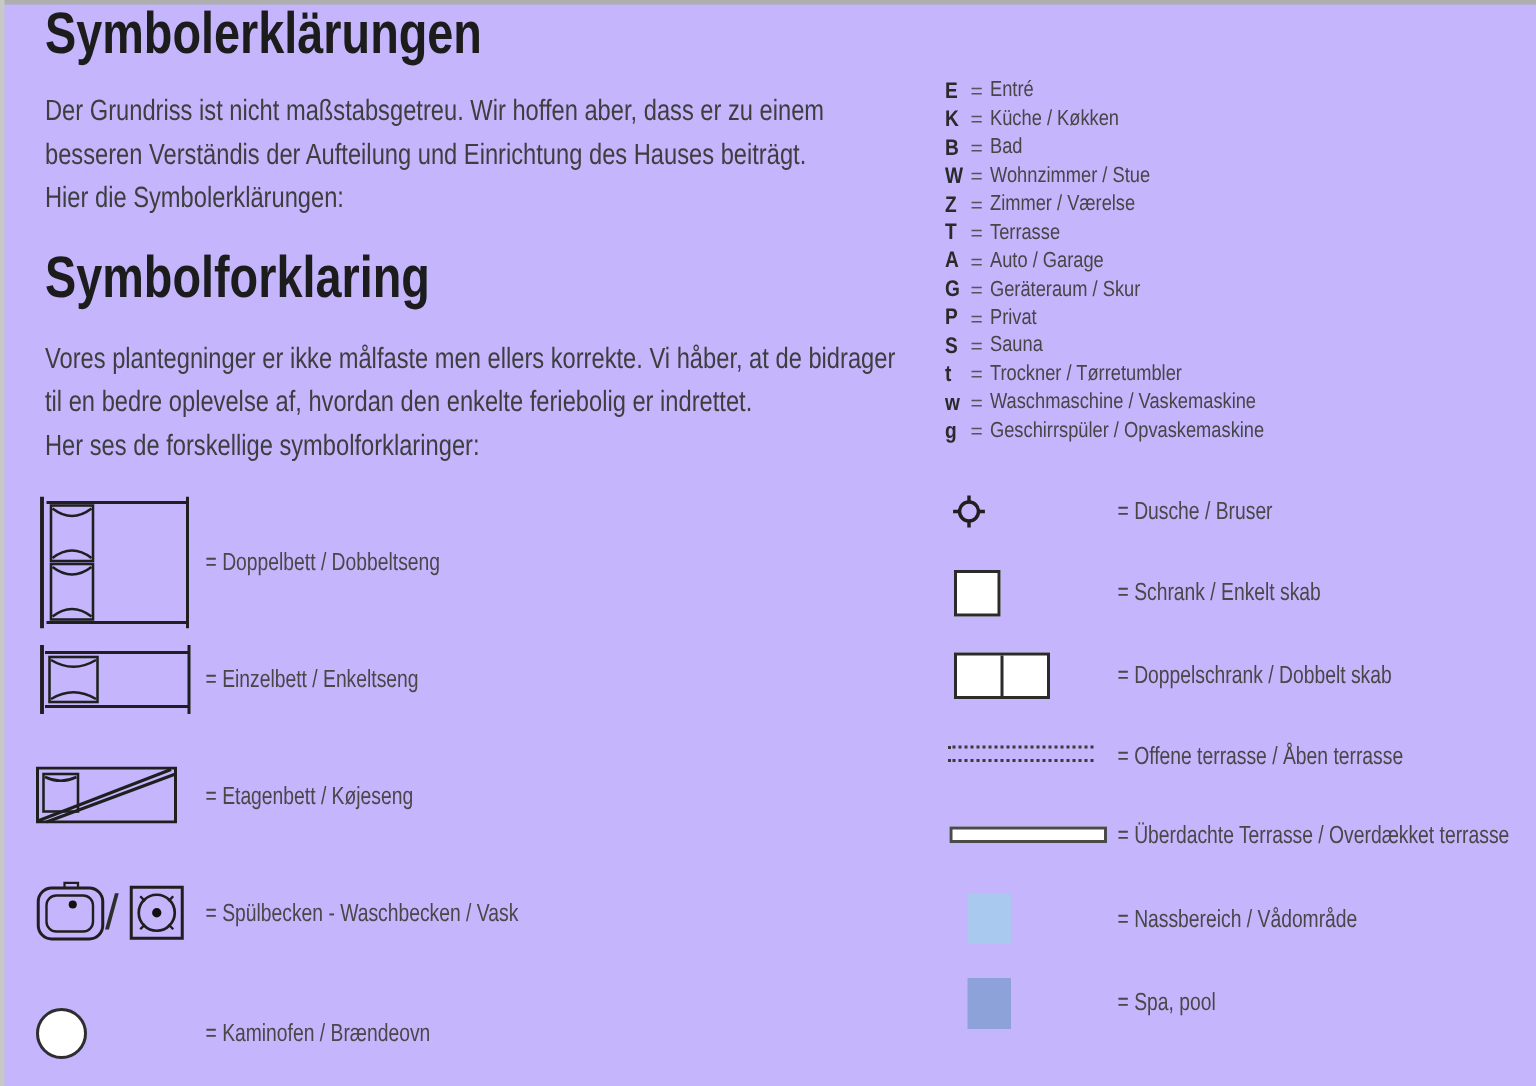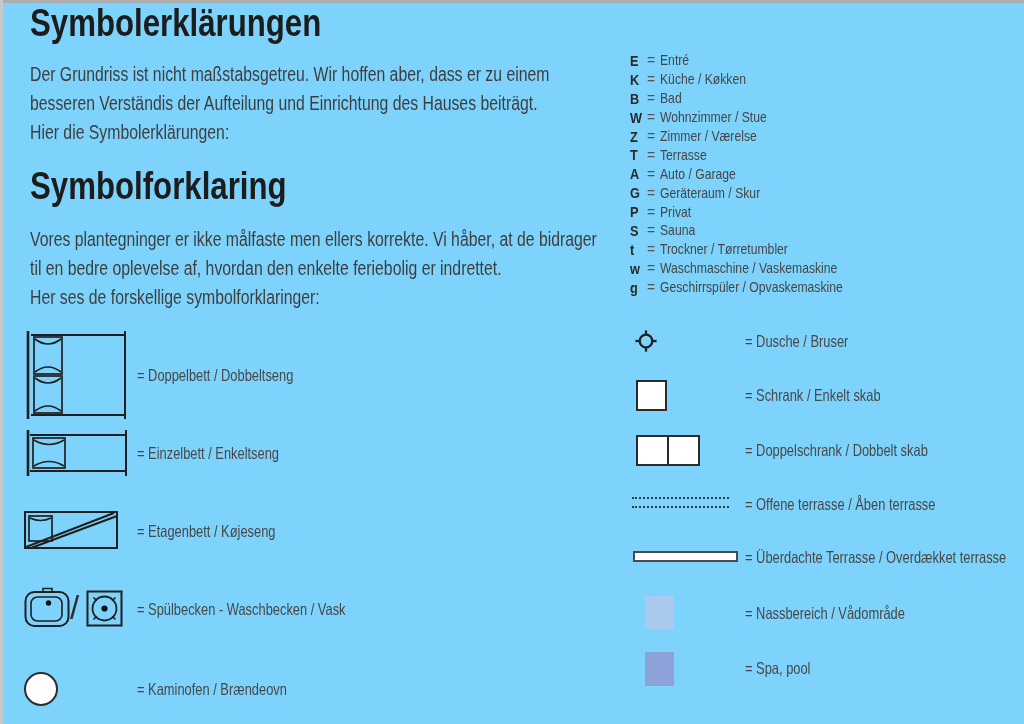--- a/index.html
+++ b/index.html
@@ -1,16 +1,16 @@
 <!DOCTYPE html>
 <html><head>
 <meta charset="utf-8">
 <style>
   html,body{margin:0;padding:0;background:#fff;}
-  .page{position:relative;width:1024px;height:724px;background:#7dd3fc;overflow:hidden;
+  .page{position:relative;width:1024px;height:724px;background:#c4b5fd;overflow:hidden;
         font-family:"Liberation Sans",sans-serif;}
   .edge-top{position:absolute;left:0;top:0;width:1024px;height:3px;background:#aeaeae;}
   .edge-left{position:absolute;left:0;top:0;width:3px;height:724px;background:#c8c8c8;}
 
   .title{position:absolute;left:30px;font-size:39px;font-weight:bold;color:#1c1c1c;
          transform:scaleX(0.8);transform-origin:0 0;white-space:nowrap;line-height:44px;}
   .t-de{top:1px;}
   .t-da{top:164px;}
 
   .para{position:absolute;left:30px;font-size:19.5px;line-height:29px;color:#3e3e3e;

